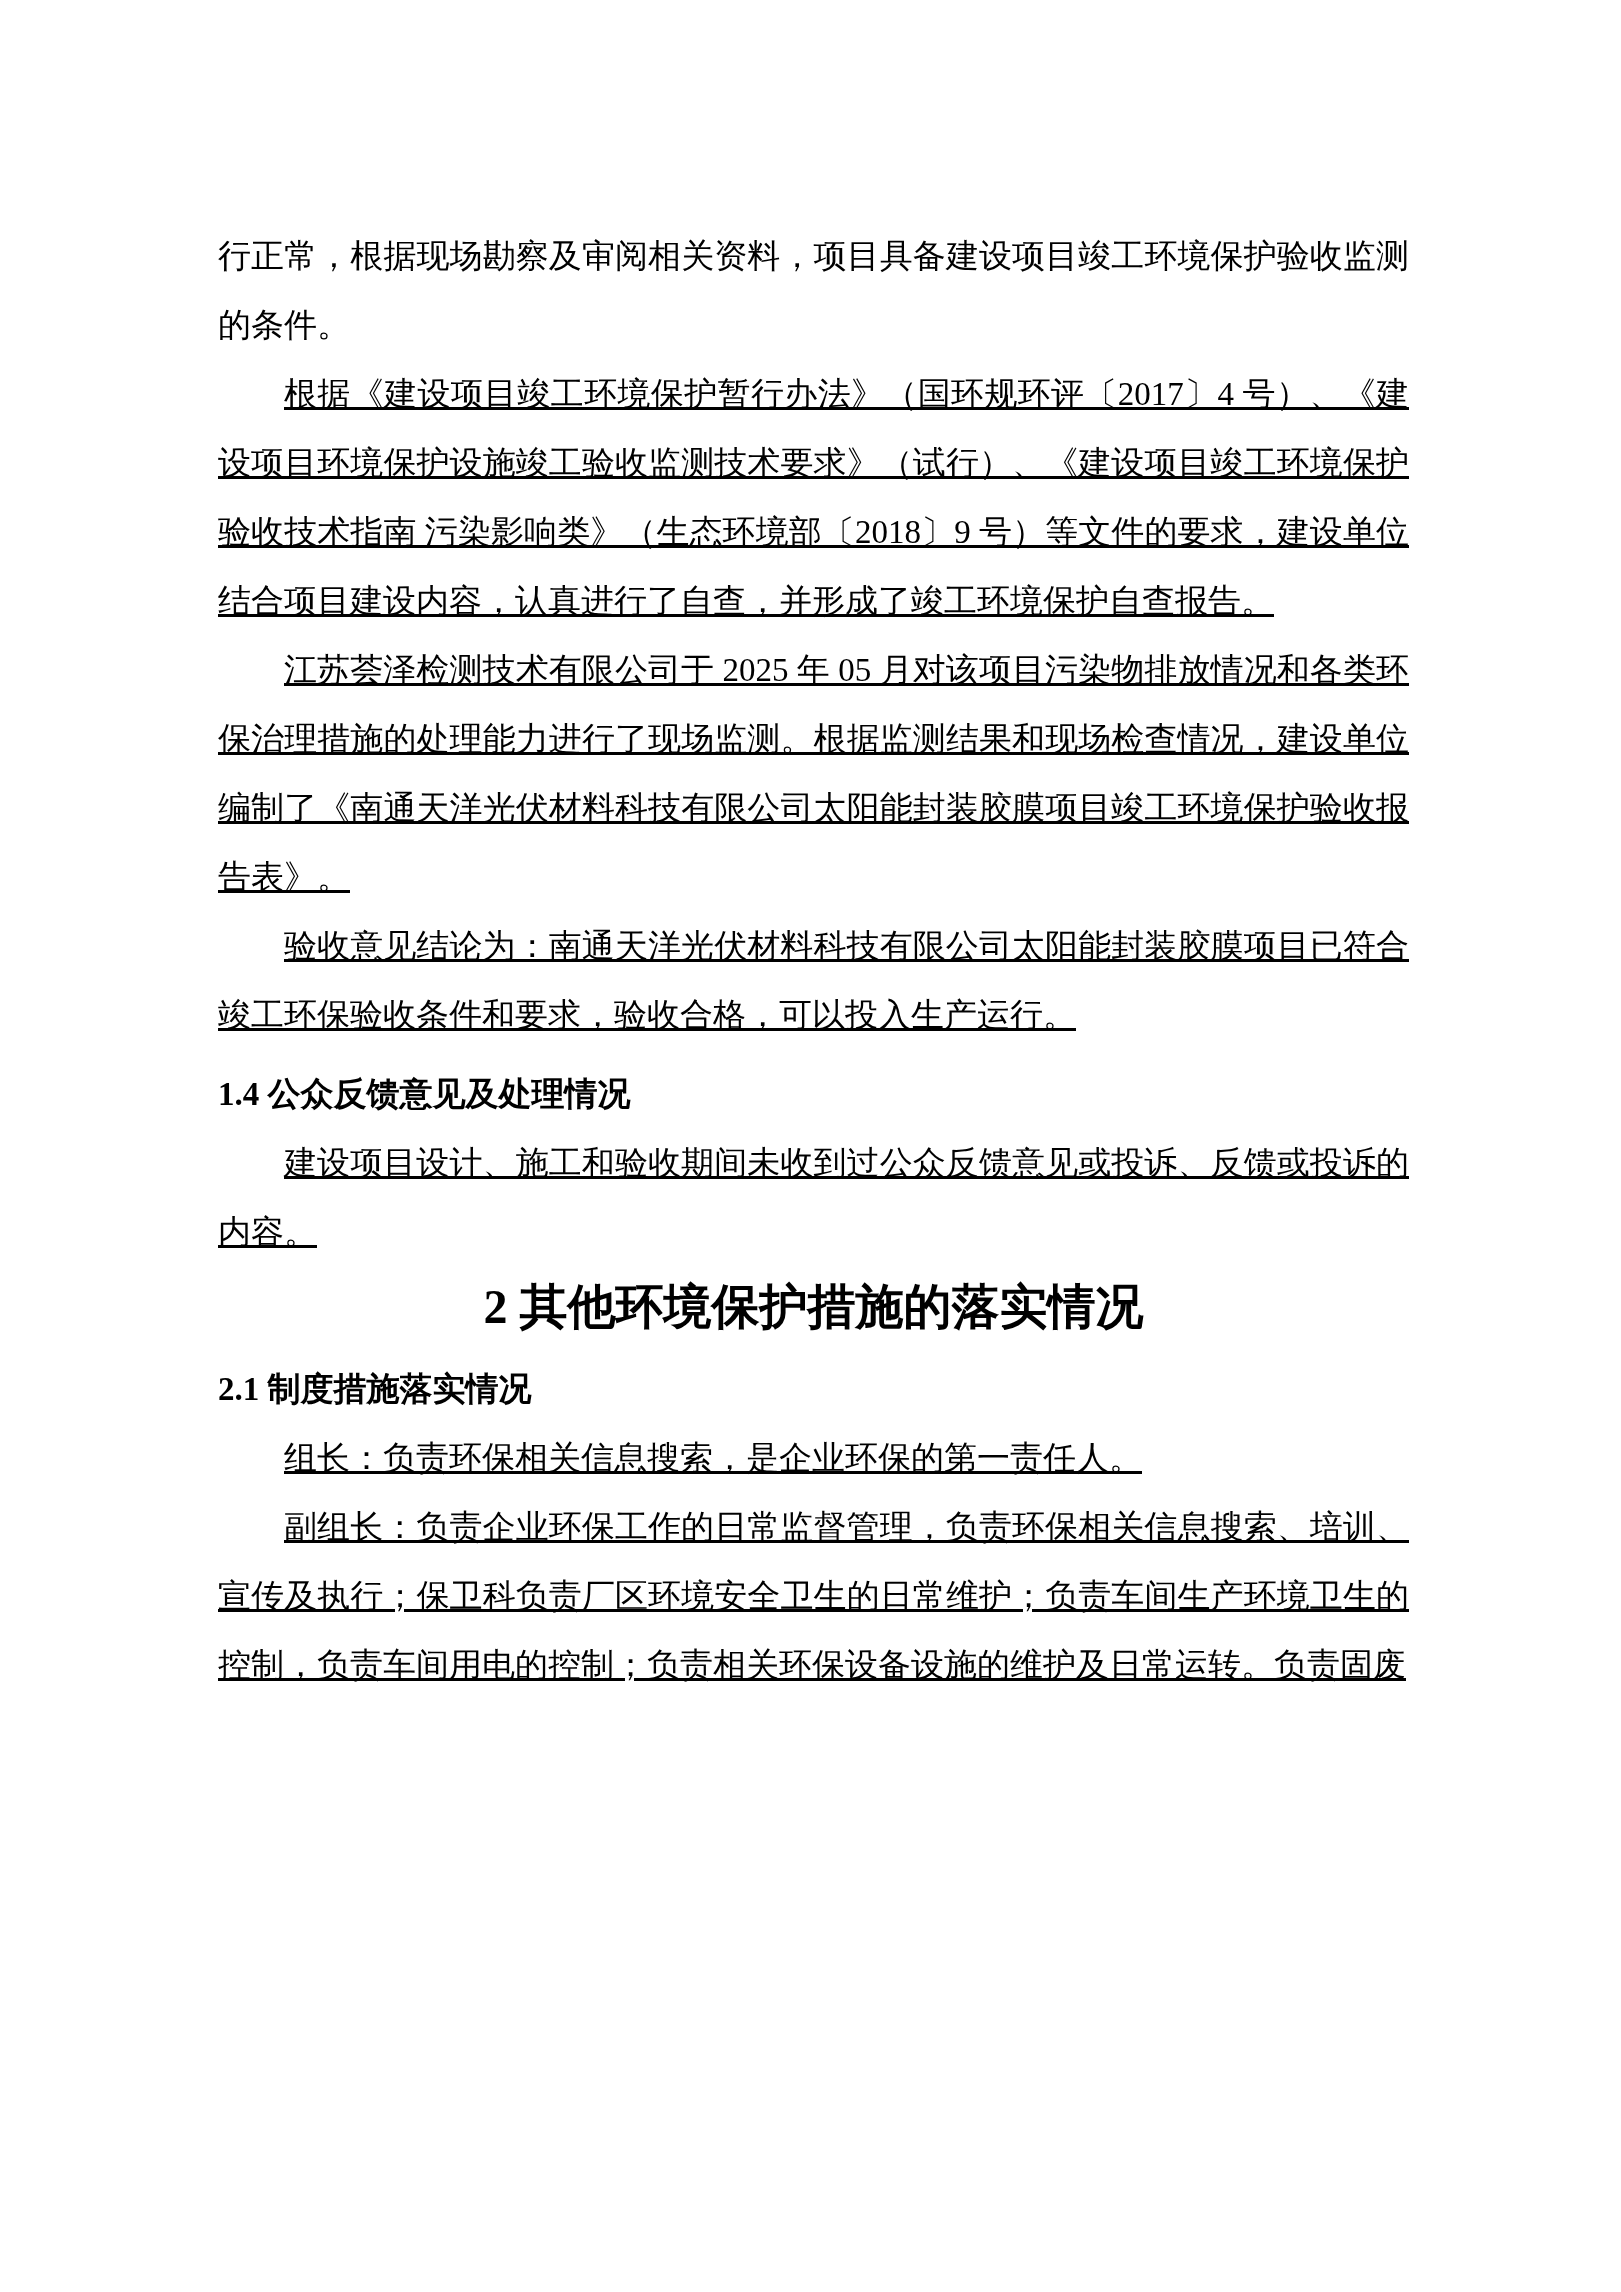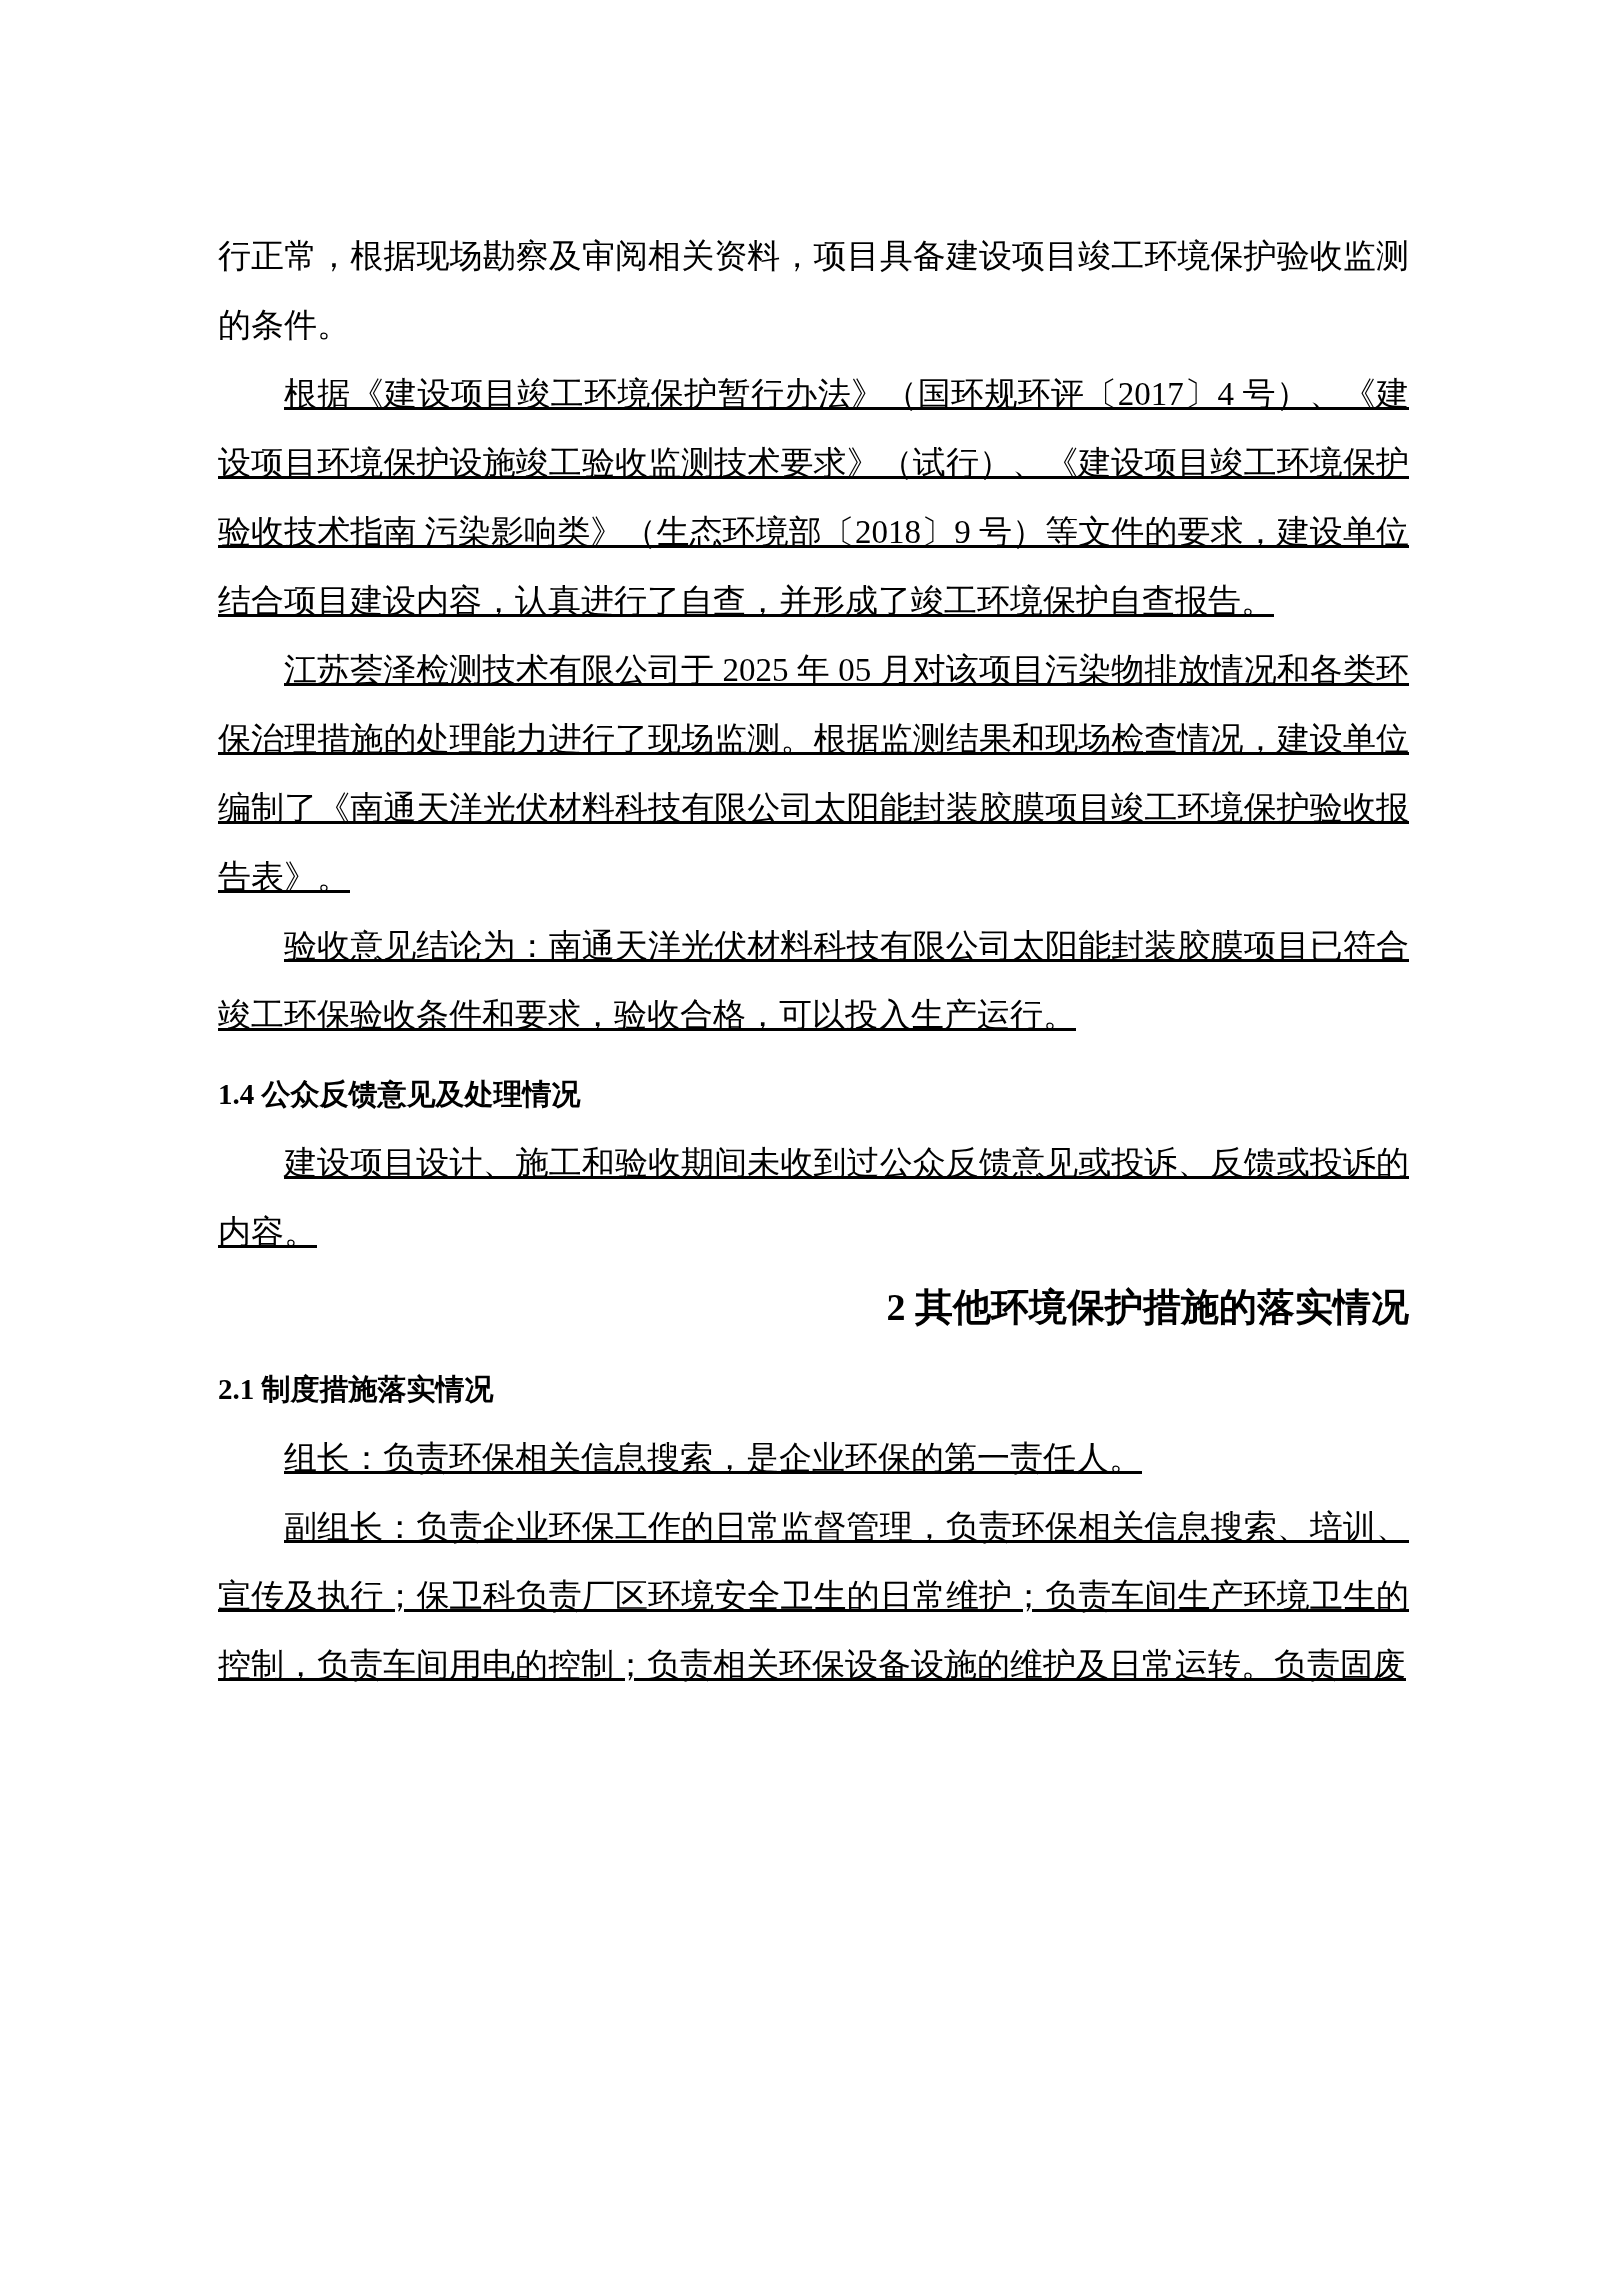--- a/index.html
+++ b/index.html
@@ -38,31 +38,31 @@
     text-align: justify;
     letter-spacing: 0;
     word-break: break-all;
   }
   .para.indent {
     text-indent: 2em;
     text-decoration: underline;
   }
   .h2 {
     margin: 9.8px 0 0 0;
-    font-size: 29px;
+    font-size: 33px;
     line-height: 69px;
     font-weight: bold;
     text-align: left;
   }
   .h1 {
     margin: 2px 0 0 0;
-    font-size: 38px;
+    font-size: 48px;
     line-height: 76px;
     font-weight: bold;
-    text-align: right;
+    text-align: center;
   }
 </style>
 </head>
 <body>
 
 <div class="page">
   <div class="content">
 
     <p class="para">行正常，根据现场勘察及审阅相关资料，项目具备建设项目竣工环境保护验收监测的条件。</p>
 

